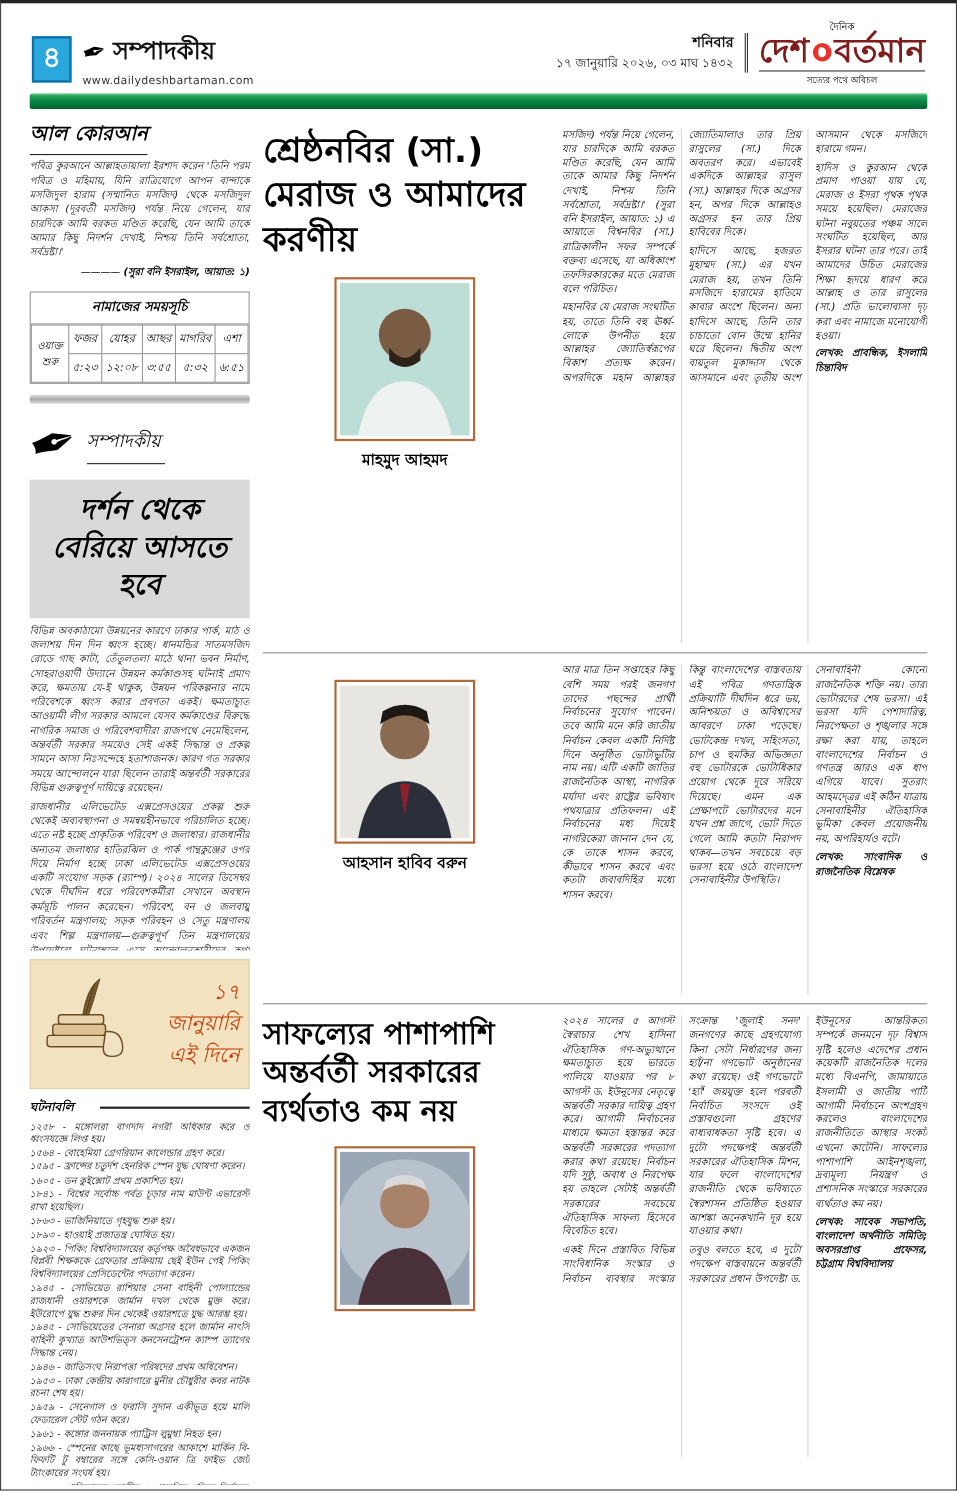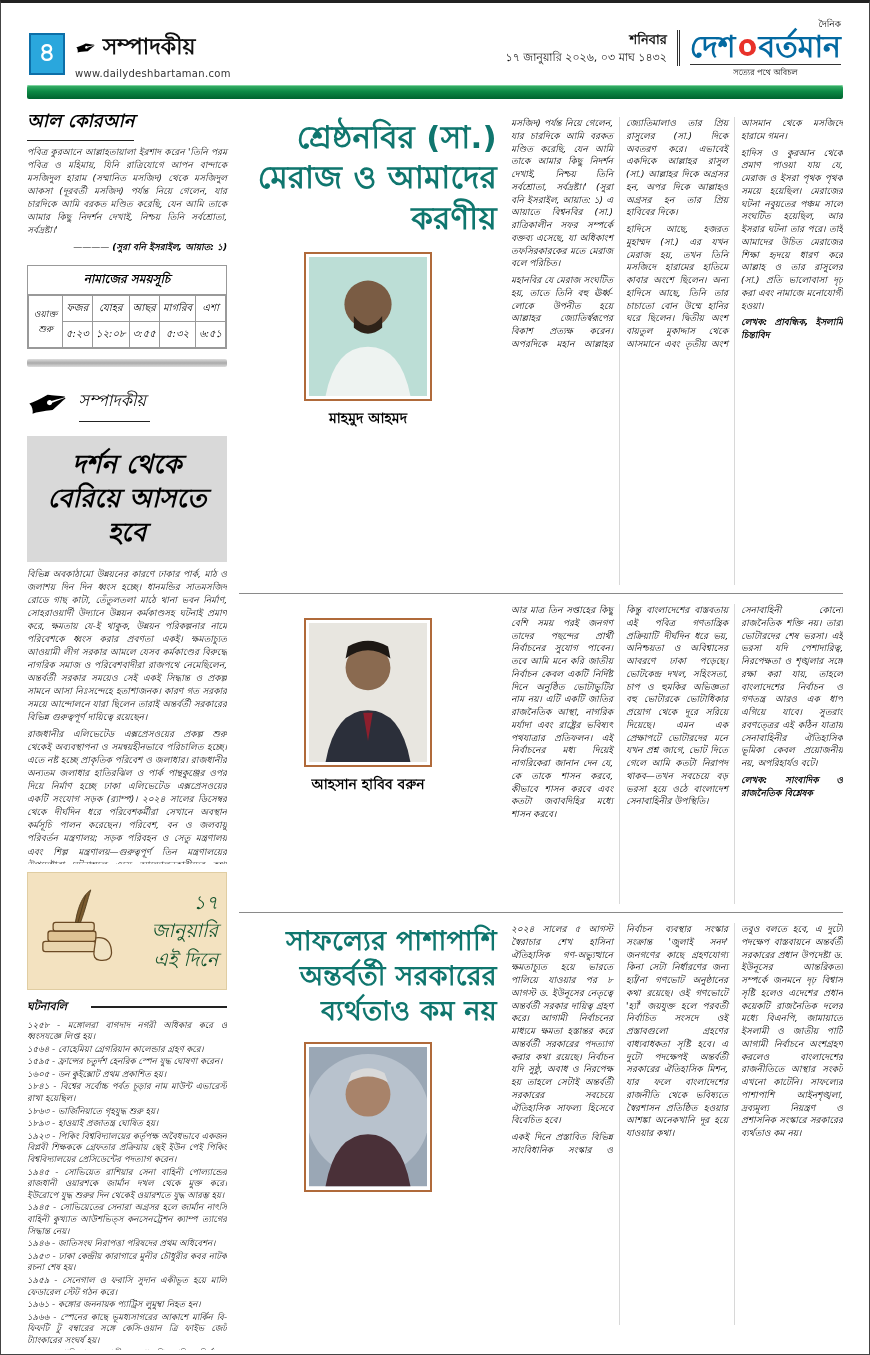--- a/index.html
+++ b/index.html
@@ -12,22 +12,22 @@
   .page-num { width:36px; height:42px; background:#2aa7dd; border:2px solid #0d6fa8; color:#fff;
               font-size:26px; font-weight:bold; display:flex; align-items:center; justify-content:center; }
   .brand-row { display:flex; align-items:center; gap:6px; }
   .quill-sm { font-size:26px; transform:rotate(-15deg); display:inline-block; }
   .section-title { font-size:22px; font-weight:bold; color:#111; }
   .website { font-size:10px; color:#333; margin-top:2px; letter-spacing:.3px; }
   .mast-right { display:flex; align-items:center; gap:10px; }
   .dateblock { text-align:right; font-size:11px; line-height:1.5; color:#111; border-right:3px double #333; padding-right:10px; }
   .dateblock .day { font-weight:bold; font-size:13px; }
   .logo { text-align:center; }
-  .logo .daily { font-size:9px; text-align:right; margin-left:0; }
-  .logo-row { display:flex; align-items:center; gap:3px; font-size:30px; font-weight:bold; color:#0369a1; line-height:1; }
+  .logo .daily { font-size:9px; text-align:center; margin-left:0; }
+  .logo-row { display:flex; align-items:center; gap:3px; font-size:30px; font-weight:bold; color:#7f1d1d; line-height:1; }
   .emblem { width:17px; height:17px; border-radius:50%; background:#e8322a; display:inline-block; position:relative; }
   .emblem:after { content:""; position:absolute; left:5px; top:4px; width:7px; height:9px; background:#fff; border-radius:40% 60% 55% 45%; }
   .tagline { font-size:8px; border-top:1px solid #333; margin-top:2px; padding-top:1px; }
   .green-bar { height:14px; border-radius:2px; background:linear-gradient(to bottom,#3cb36a 0%,#0d8a46 45%,#00632f 100%); box-shadow:inset 0 1px 0 #7fd3a0; }
   
   .content { display:flex; gap:12px; margin-top:8px; height:1230px; }
   .sidebar { width:200px; flex:none;font-style:italic; }
   .main { flex:1; min-width:0; }
   
   .quran-title { font-size:18px; font-weight:bold; border-bottom:1px solid #222; display:inline-block; padding-bottom:2px; margin-bottom:5px; }
@@ -40,31 +40,31 @@
   table.ptable td,table.ptable th { border:1px solid #999; padding:4px 2px; font-weight:normal; }
   td.wakto { width:34px; font-size:9px; }
   .sep-bar { height:8px; margin:10px 0; background:linear-gradient(to bottom,#ddd,#aaa,#ddd); border-radius:2px; }
   .ed-sign { display:flex; align-items:center; gap:8px; padding:4px 0 8px 0; }
   .quill-big { font-size:52px; transform:rotate(-18deg); line-height:.9; }
   .ed-sign-label { font-size:16px; border-bottom:1.5px solid #222; padding:0 4px 6px 0; }
   .ed-headline { background:#d9d9d9; text-align:center; font-size:26px; font-weight:bold; line-height:1.3; padding:12px 8px; }
   .ed-body { margin-top:6px; height:296px; overflow:hidden; }
   .ed-body p { margin-bottom:4px; }
   .day-box { margin-top:8px; background:#f3e2c0; border:1px solid #e0cda2; padding:8px; display:flex; align-items:center; gap:6px; height:118px; position:relative; overflow:hidden; }
-  .day-title { margin-left:auto; text-align:right; font-size:19px; line-height:1.5; color:#14532d; z-index:1; }
+  .day-title { margin-left:auto; text-align:right; font-size:19px; line-height:1.5; color:#c2410c; z-index:1; }
   .list-head { display:flex; align-items:center; gap:24px; font-size:11px; font-weight:bold; margin:8px 0 3px 0; }
   .list-head .rule { flex:1; border-top:2px solid #222; }
   ul.histlist { list-style:none; font-size:8.6px; line-height:1.35; text-align:justify; color:#111; }
   ul.histlist li { margin-bottom:1px; }
   .events-wrap { height:330px; overflow:hidden; }
   .births-wrap { height:138px; overflow:hidden; }
   
   .article { display:grid; grid-template-columns:258px 1fr; gap:14px; padding:10px 0 8px 0; }
   .article + .article { border-top:1px solid #8a8a8a; }
-  .headline { font-weight:bold; text-align:right; color:#0f766e; line-height:1.3; letter-spacing:.3px; }
+  .headline { font-weight:bold; text-align:left; color:#000000; line-height:1.3; letter-spacing:.3px; }
   .h-1 { font-size:31px; } .h-2 { font-size:29px; } .h-3 { font-size:27px; }
   figure.photo { margin:14px auto 6px auto; width:128px; border:2px solid #b06a3a; padding:3px; background:#fff; }
   figure.photo svg { display:block; width:100%; height:auto; }
   .byline { text-align:center; font-size:14px; font-weight:bold; margin-top:5px; }
   .body-cols { columns:3; column-gap:13px; column-rule:1px solid #d8d8d8; font-size:9px; line-height:1.42; text-align:justify; overflow:hidden;font-style:italic; }
   .body-cols p { margin-bottom:4px; }
   .bh-1 { height:468px; } .bh-2 { height:300px; } .bh-3 { height:402px; }
   .author-note { font-weight:bold; margin-top:4px; }
 </style>
 </head>
@@ -245,21 +245,21 @@
               <path d="M46 76 l8 0 l-4 24 z" fill="#8d1f2d"></path>
             </svg>
           </figure>
           <div class="byline">আহসান হাবিব বরুন</div>
         </div>
         <div>
           <div class="body-cols bh-2">
 
           <p>আর মাত্র তিন সপ্তাহের কিছু বেশি সময় পরই জনগণ তাদের পছন্দের প্রার্থী নির্বাচনের সুযোগ পাবেন। তবে আমি মনে করি জাতীয় নির্বাচন কেবল একটি নির্দিষ্ট দিনে অনুষ্ঠিত ভোটাভুটির নাম নয়। এটি একটি জাতির রাজনৈতিক আস্থা, নাগরিক মর্যাদা এবং রাষ্ট্রের ভবিষ্যৎ পথযাত্রার প্রতিফলন। এই নির্বাচনের মধ্য দিয়েই নাগরিকেরা জানান দেন যে, কে তাকে শাসন করবে, কীভাবে শাসন করবে এবং কতটা জবাবদিহির মধ্যে শাসন করবে।</p>
               <p>কিন্তু বাংলাদেশের বাস্তবতায় এই পবিত্র গণতান্ত্রিক প্রক্রিয়াটি দীর্ঘদিন ধরে ভয়, অনিশ্চয়তা ও অবিশ্বাসের আবরণে ঢাকা পড়েছে। ভোটকেন্দ্র দখল, সহিংসতা, চাপ ও হুমকির অভিজ্ঞতা বহু ভোটারকে ভোটাধিকার প্রয়োগ থেকে দূরে সরিয়ে দিয়েছে। এমন এক প্রেক্ষাপটে ভোটারদের মনে যখন প্রশ্ন জাগে, ভোট দিতে গেলে আমি কতটা নিরাপদ থাকব—তখন সবচেয়ে বড় ভরসা হয়ে ওঠে বাংলাদেশ সেনাবাহিনীর উপস্থিতি।</p>
-              <p>সেনাবাহিনী কোনো রাজনৈতিক শক্তি নয়। তারা ভোটারদের শেষ ভরসা। এই ভরসা যদি পেশাদারিত্ব, নিরপেক্ষতা ও শৃঙ্খলার সঙ্গে রক্ষা করা যায়, তাহলে বাংলাদেশের নির্বাচন ও গণতন্ত্র আরও এক ধাপ এগিয়ে যাবে। সুতরাং রবণত্ত্রের এই কঠিন যাত্রায় সেনাবাহিনীর ঐতিহাসিক ভূমিকা কেবল প্রয়োজনীয় নয়, অপরিহার্যও বটে।</p>
+              <p>সেনাবাহিনী কোনো রাজনৈতিক শক্তি নয়। তারা ভোটারদের শেষ ভরসা। এই ভরসা যদি পেশাদারিত্ব, নিরপেক্ষতা ও শৃঙ্খলার সঙ্গে রক্ষা করা যায়, তাহলে বাংলাদেশের নির্বাচন ও গণতন্ত্র আরও এক ধাপ এগিয়ে যাবে। সুতরাং আহমদ্ত্রের এই কঠিন যাত্রায় সেনাবাহিনীর ঐতিহাসিক ভূমিকা কেবল প্রয়োজনীয় নয়, অপরিহার্যও বটে।</p>
               <p class="author-note">লেখক: সাংবাদিক ও রাজনৈতিক বিশ্লেষক</p>
             </div>
         </div>
       </section>
 
       <section class="article">
         <div>
           <h2 class="headline h-3">সাফল্যের পাশাপাশি অন্তর্বর্তী সরকারের ব্যর্থতাও কম নয়</h2>
           <figure class="photo">
             <svg viewBox="0 0 100 118">
@@ -270,19 +270,20 @@
               <path d="M14 118 q8 -44 36 -44 q28 0 36 44 z" fill="#4a3038"></path>
             </svg>
           </figure>
         </div>
         <div>
           <div class="body-cols bh-3">
 
           <p>২০২৪ সালের ৫ আগস্ট স্বৈরাচার শেখ হাসিনা ঐতিহাসিক গণ-অভ্যুত্থানে ক্ষমতাচ্যুত হয়ে ভারতে পালিয়ে যাওয়ার পর ৮ আগস্ট ড. ইউনূসের নেতৃত্বে অন্তর্বর্তী সরকার দায়িত্ব গ্রহণ করে। আগামী নির্বাচনের মাধ্যমে ক্ষমতা হস্তান্তর করে অন্তর্বর্তী সরকারের পদত্যাগ করার কথা রয়েছে। নির্বাচন যদি সুষ্ঠু, অবাধ ও নিরপেক্ষ হয় তাহলে সেটাই অন্তর্বর্তী সরকারের সবচেয়ে ঐতিহাসিক সাফল্য হিসেবে বিবেচিত হবে।</p>
               <p>একই দিনে প্রস্তাবিত বিভিন্ন সাংবিধানিক সংস্কার ও নির্বাচন ব্যবস্থার সংস্কার সংক্রান্ত 'জুলাই সনদ' জনগণের কাছে গ্রহণযোগ্য কিনা সেটা নির্ধারণের জন্য হ্যাঁ/না গণভোট অনুষ্ঠানের কথা রয়েছে। ওই গণভোটে 'হ্যাঁ' জয়যুক্ত হলে পরবর্তী নির্বাচিত সংসদে ওই প্রস্তাবগুলো গ্রহণের বাধ্যবাধকতা সৃষ্টি হবে। এ দুটো পদক্ষেপই অন্তর্বর্তী সরকারের ঐতিহাসিক মিশন, যার ফলে বাংলাদেশের রাজনীতি থেকে ভবিষ্যতে স্বৈরশাসন প্রতিষ্ঠিত হওয়ার আশঙ্কা অনেকখানি দূর হয়ে যাওয়ার কথা।</p>
               <p>তবুও বলতে হবে, এ দুটো পদক্ষেপ বাস্তবায়নে অন্তর্বর্তী সরকারের প্রধান উপদেষ্টা ড. ইউনূসের আন্তরিকতা সম্পর্কে জনমনে দৃঢ় বিশ্বাস সৃষ্টি হলেও এদেশের প্রধান কয়েকটি রাজনৈতিক দলের মধ্যে বিএনপি, জামায়াতে ইসলামী ও জাতীয় পার্টি আগামী নির্বাচনে অংশগ্রহণ করলেও বাংলাদেশের রাজনীতিতে আস্থার সংকট এখনো কাটেনি। সাফল্যের পাশাপাশি আইনশৃঙ্খলা, দ্রব্যমূল্য নিয়ন্ত্রণ ও প্রশাসনিক সংস্কারে সরকারের ব্যর্থতাও কম নয়।</p>
+              <p class="author-note">লেখক: সাবেক সভাপতি, বাংলাদেশ অর্থনীতি সমিতি; অবসরপ্রাপ্ত প্রফেসর, চট্টগ্রাম বিশ্ববিদ্যালয়</p>
             </div>
         </div>
       </section>
 
     </main>
   </div>
 </div>
 
 </body></html>

